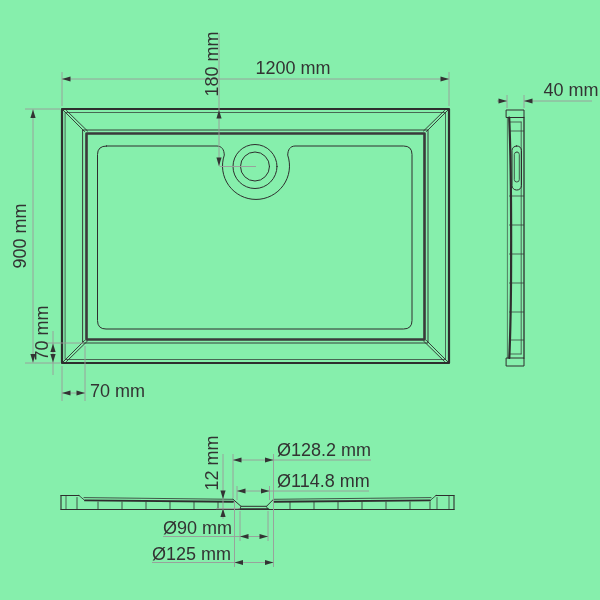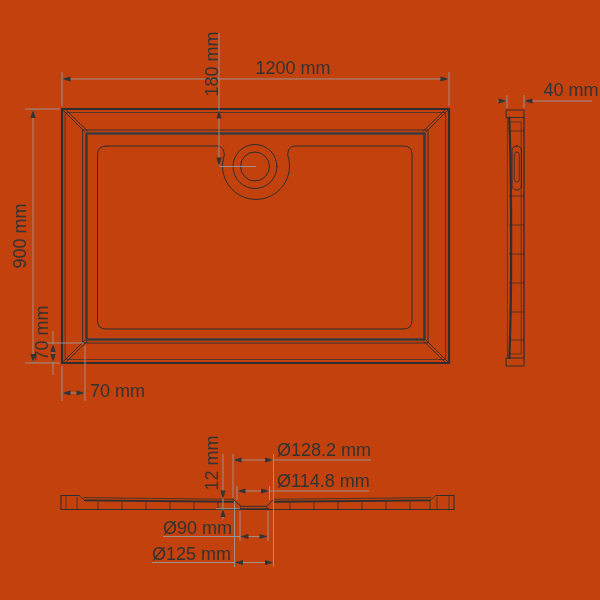--- a/index.html
+++ b/index.html
@@ -1,16 +1,16 @@
 <!DOCTYPE html>
 <html><head>
 <meta charset="utf-8">
 <style>
   html,body{margin:0;padding:0;background:#ffffff;}
-  .page{position:relative;width:600px;height:600px;background:#c2410c;overflow:hidden;}
+  .page{position:relative;width:600px;height:600px;background:#86efac;overflow:hidden;}
   svg{display:block;}
   svg text{font-family:"Liberation Sans", sans-serif;font-size:18px;fill:#333333;}
   .obj{fill:none;stroke:#2e2e2e;stroke-linejoin:round;stroke-linecap:round;}
   .dimline{fill:none;stroke:#9a9a9a;stroke-width:0.9;stroke-linecap:butt;}
   .arr{fill:#333333;stroke:none;}
 </style>
 </head>
 <body>
 
 <div class="page">

